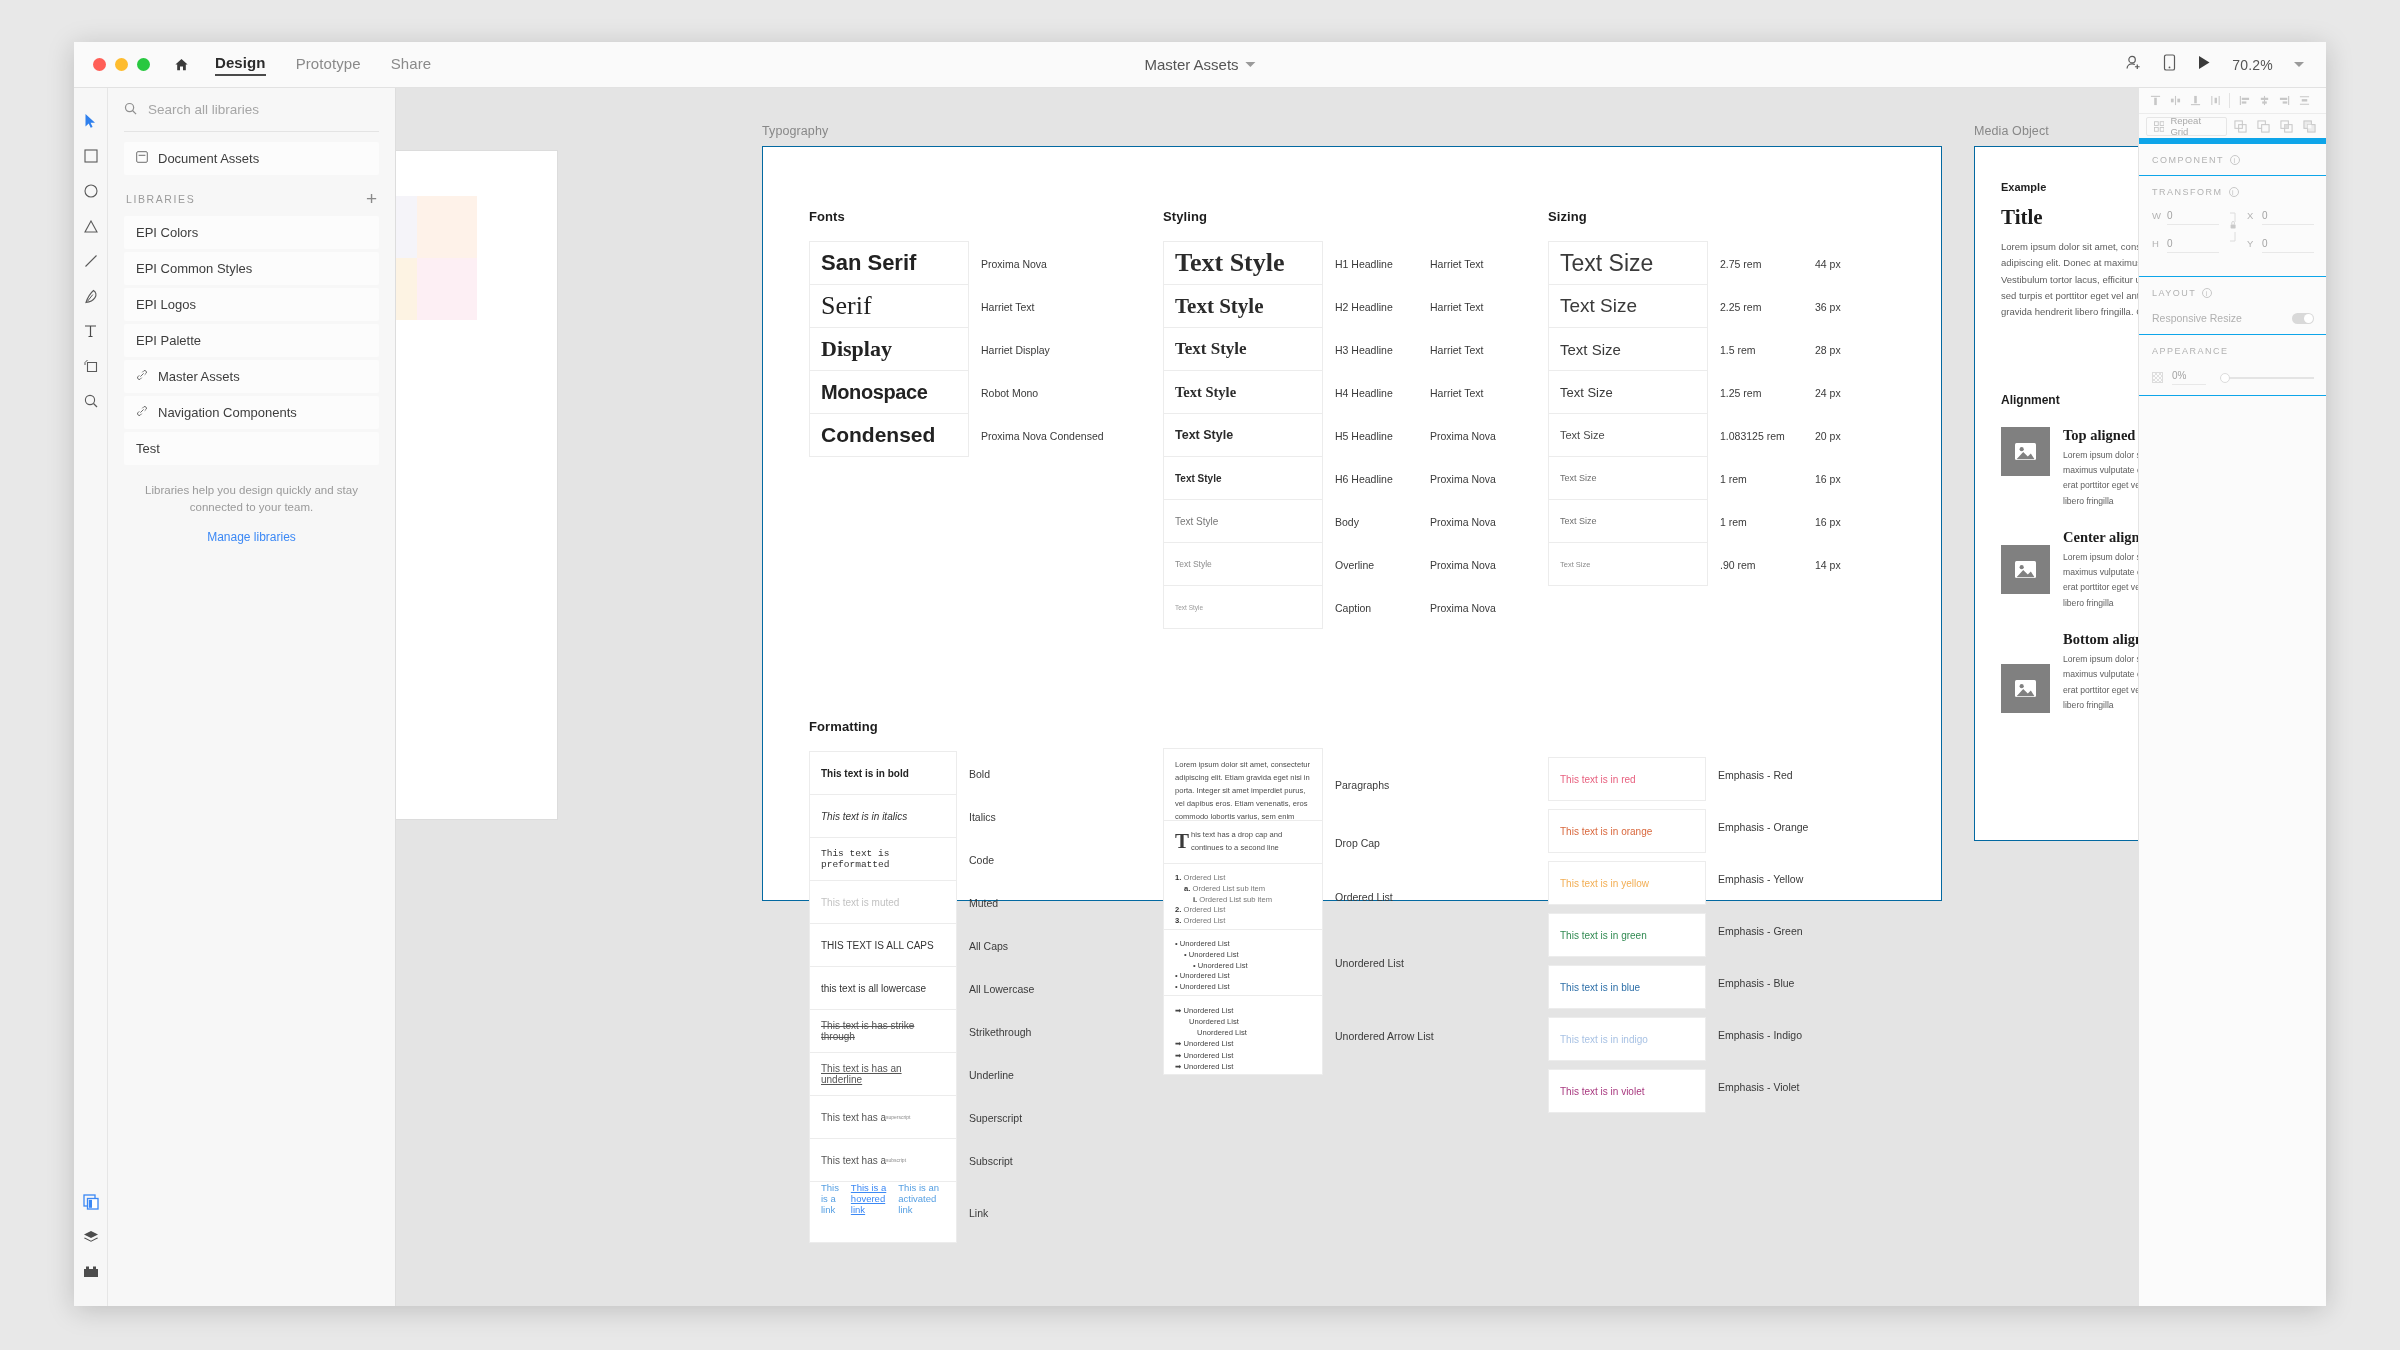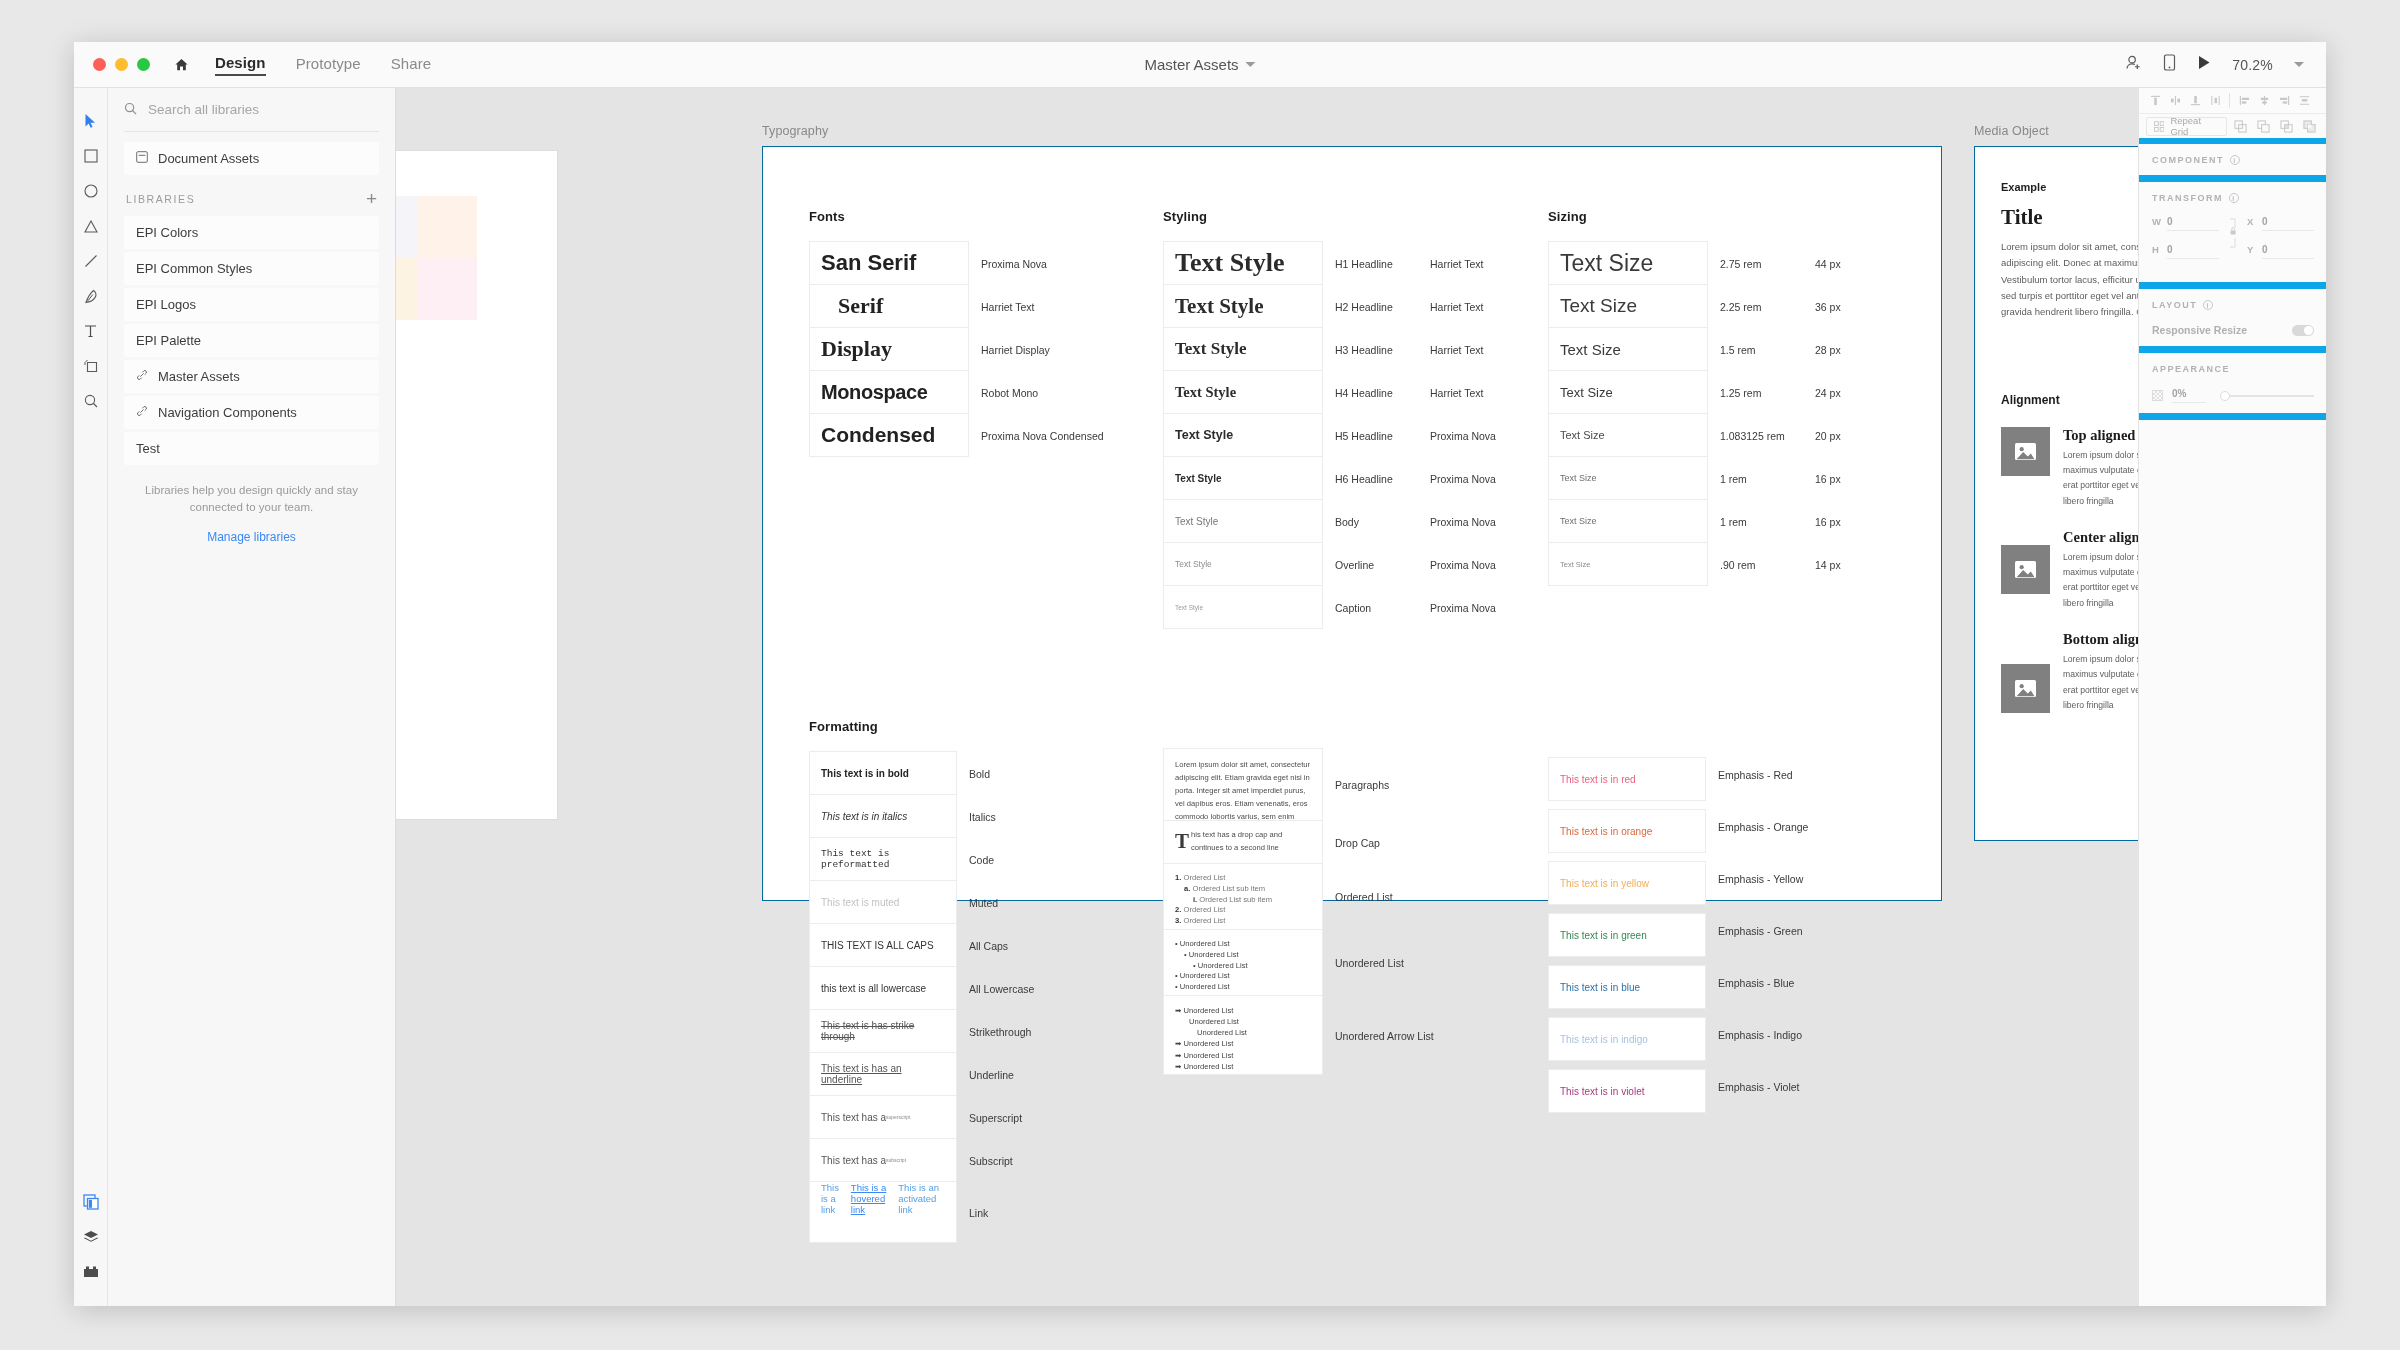--- a/index.html
+++ b/index.html
@@ -169,21 +169,21 @@
   .insp-row2 {
     height: 30px; display: flex; align-items: center; gap: 4px;
     border-bottom: 6px solid #0ea5e9; padding: 0 7px;
   }
   .repeat-grid {
     display: flex; align-items: center; gap: 6px; border: 1px solid #e6e6e6;
     border-radius: 2px; height: 19px; padding: 0 7px; font-size: 9.5px; color: #a9a9a9;
     cursor: pointer;
   }
   .insp-sec {
-    padding: 11px 12px 10px 13px; border-bottom: 7px solid #0ea5e9; font-weight: bold;
+    padding: 11px 12px 10px 13px; border-bottom: 1px solid #0ea5e9;
   }
   .insp-sec-title {
     font-size: 9px; letter-spacing: 1.5px; color: #b2b2b2;
     display: flex; align-items: center; gap: 6px;
   }
   .info-i {
     width: 10px;height:10px;border-radius:50%;border:1px solid #c8c8c8;color:#c0c0c0;
     font-size:7px;display:flex;align-items:center;justify-content:center;font-style:normal;
   }
   .tf-grid { display: flex; gap: 6px; margin-top: 13px; align-items: flex-start; }
@@ -416,21 +416,21 @@
           <div class="sec-title">Fonts</div>
           <div style="margin-top:18px;">
             <div class="spec-row">
               <div class="spec-box" style="width:160px;height:44px;">
                     <span style="font-weight:700;font-size:22px;color:#222;">San Serif</span>
                   </div>
               <div class="spec-label" style="width:150px;">Proxima Nova</div>
             </div>
             <div class="spec-row">
               <div class="spec-box" style="width:160px;height:44px;">
-                    <span class="serif" style="font-weight:700;font-size:22px;color:#222;margin-left:17px;">Serif</span>
+                    <span class="serif" style="font-weight:400;font-size:26px;color:#222;">Serif</span>
                   </div>
               <div class="spec-label" style="width:150px;">Harriet Text</div>
             </div>
             <div class="spec-row">
               <div class="spec-box" style="width:160px;height:44px;">
                     <span class="serif" style="font-weight:700;font-size:22px;color:#222;">Display</span>
                   </div>
               <div class="spec-label" style="width:150px;">Harriet Display</div>
             </div>
             <div class="spec-row">

